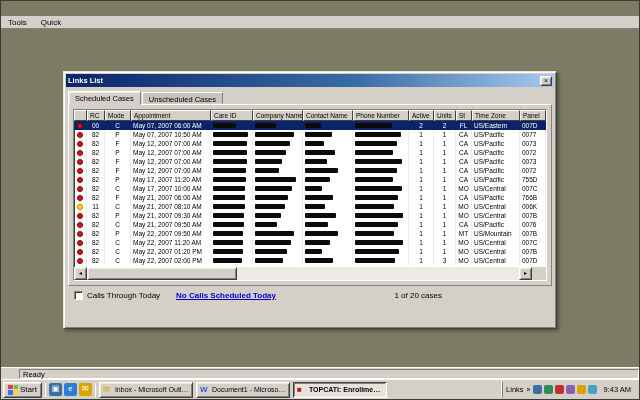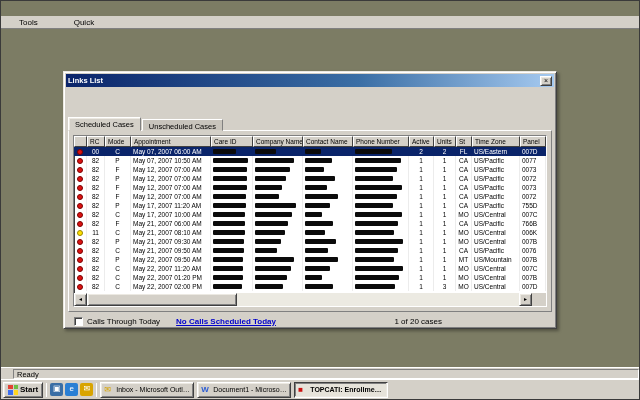--- a/index.html
+++ b/index.html
@@ -20,37 +20,37 @@
   .app-ico { width:9px; height:9px; background:#cc1111; border:1px solid #700;
              margin-right:3px; flex:0 0 auto; }
   .title-text { color:#fff; font-size:7.5px; font-weight:bold; white-space:nowrap;
                 overflow:hidden; flex:1; }
   .winbtns { display:flex; gap:1px; }
   .winbtn { width:13px; height:11px; font-size:7px; line-height:9px; text-align:center;
             color:#000; }
   .menubar { position:absolute; left:0; top:15px; right:0; height:13px;
              background:#d4d0c8; border-bottom:1px solid #808080;
              display:flex; align-items:center; font-size:8px; }
-  .menu-item { padding:1px 18px; }
+  .menu-item { padding:1px 7px; }
   .client { position:absolute; left:0; top:28px; right:0; bottom:32px; background:#7c7c64; }
   .statusbar { position:absolute; left:0; bottom:20px; right:0; height:12px;
                background:#d4d0c8; border-top:1px solid #fff; display:flex; align-items:center; }
-  .status-panel { margin-left:12px; flex:1; height:10px; font-size:7.5px; line-height:9px;
+  .status-panel { margin-left:18px; flex:1; height:10px; font-size:7.5px; line-height:9px;
                   padding-left:3px; border:1px solid; border-color:#808080 #fff #fff #808080; }
 
   
   .dialog { position:absolute; left:62px; top:70px; width:494px; height:258px;
             background:#d4d0c8; border:1px solid; border-color:#ece9e2 #404040 #404040 #ece9e2;
             box-shadow: inset 1px 1px 0 #fff, inset -1px -1px 0 #808080, 2px 2px 3px rgba(0,0,0,.35); }
   .dlg-title { height:13px; margin:2px; background:linear-gradient(90deg,#0a246a,#3a6ea5 60%,#a6caf0);
                display:flex; align-items:center; padding:0 2px; }
   .dlg-title-text { color:#fff; font-size:7.5px; font-weight:bold; flex:1; }
   .dlg-close { width:12px; height:10px; font-size:7px; line-height:8px; text-align:center; }
   .dlg-body { padding:2px 4px; }
-  .tabs { display:flex; height:14px; align-items:flex-end;margin-top:26px; }
+  .tabs { display:flex; height:14px; align-items:center; }
   .tab { font-size:7.5px; padding:2px 6px 1px; background:#d4d0c8;
          border:1px solid; border-color:#fff #808080 #d4d0c8 #fff; margin-right:1px; }
   .tab.active { border-bottom-color:#d4d0c8; height:14px; font-weight:normal;
                 position:relative; z-index:2; box-shadow: inset 1px 1px 0 #ece9e2; }
   .tab.inactive { height:12px; background:#c8c4bc; }
   .tab-panel { height:182px; background:#d4d0c8; border:1px solid;
                border-color:#fff #808080 #808080 #fff; padding:4px; margin-top:-1px; }
 
   
   .listview { width:100%; height:172px; background:#fff;
@@ -97,21 +97,21 @@
   .combo { width:74px; height:16px; background:#fff; border:1px solid;
            border-color:#808080 #fff #fff #808080; box-shadow: inset 1px 1px 0 #404040;
            display:flex; align-items:center; }
   .combo-value { flex:1; font-size:7.5px; padding-left:3px; white-space:nowrap; overflow:hidden; }
   .combo-btn { width:13px; height:12px; margin-right:1px; font-size:5px; line-height:11px; text-align:center; }
 
   
   .taskbar { position:absolute; left:0; bottom:0; right:0; height:20px; background:#d4d0c8;
              border-top:1px solid #fff; display:flex; align-items:center; padding:1px 2px; gap:3px; }
   .start-btn { display:flex; align-items:center; gap:2px; height:16px; padding:0 4px; font-size:8px;
-               font-weight:bold; }
+               font-weight:normal; }
   .winflag { width:10px; height:10px; display:grid; grid-template-columns:1fr 1fr; grid-template-rows:1fr 1fr; gap:1px; }
   .winflag i { display:block; }
   .tb-divider { width:1px; height:14px; background:#808080; border-right:1px solid #fff; }
   .ql { display:flex; gap:2px; align-items:center; }
   .ql-icon { width:13px; height:13px; font-size:8px; line-height:12px; text-align:center; border-radius:2px; color:#fff; }
   .task-btn { width:94px; height:16px; display:flex; align-items:center; gap:3px; padding:0 3px;
               font-size:7px; overflow:hidden; }
   .task-btn .t-ico { width:9px; height:9px; flex:0 0 auto; font-size:8px; line-height:9px; }
   .task-btn span.lbl { white-space:nowrap; overflow:hidden; text-overflow:ellipsis; }
   .task-btn.active { border-color:#404040 #fff #fff #404040; background:#e6e3da;
@@ -617,15 +617,28 @@
       <span class="lbl">Inbox - Microsoft Outlook</span>
     </span>
     <span class="task-btn raised">
       <span class="t-ico" style="color:#2a5bd4;font-weight:bold">W</span>
       <span class="lbl">Document1 - Microsoft W...</span>
     </span>
     <span class="task-btn raised active">
       <span class="t-ico" style="color:#cc1111">■</span>
       <span class="lbl">TOPCATI: Enrollment...</span>
     </span>
+    <span class="tray">
+      <span class="links">Links</span>
+      <span style="font-size:7px">»</span>
+      <span class="ql">
+          <span class="tray-icon" style="background: rgb(58, 110, 165);"></span>
+          <span class="tray-icon" style="background: rgb(46, 139, 87);"></span>
+          <span class="tray-icon" style="background: rgb(192, 48, 48);"></span>
+          <span class="tray-icon" style="background: rgb(136, 96, 176);"></span>
+          <span class="tray-icon" style="background: rgb(224, 160, 0);"></span>
+          <span class="tray-icon" style="background: rgb(73, 163, 192);"></span>
+        </span>
+      <span class="clock">9:43 AM</span>
+    </span>
   </div>
 
 </div>
 
 </body></html>

